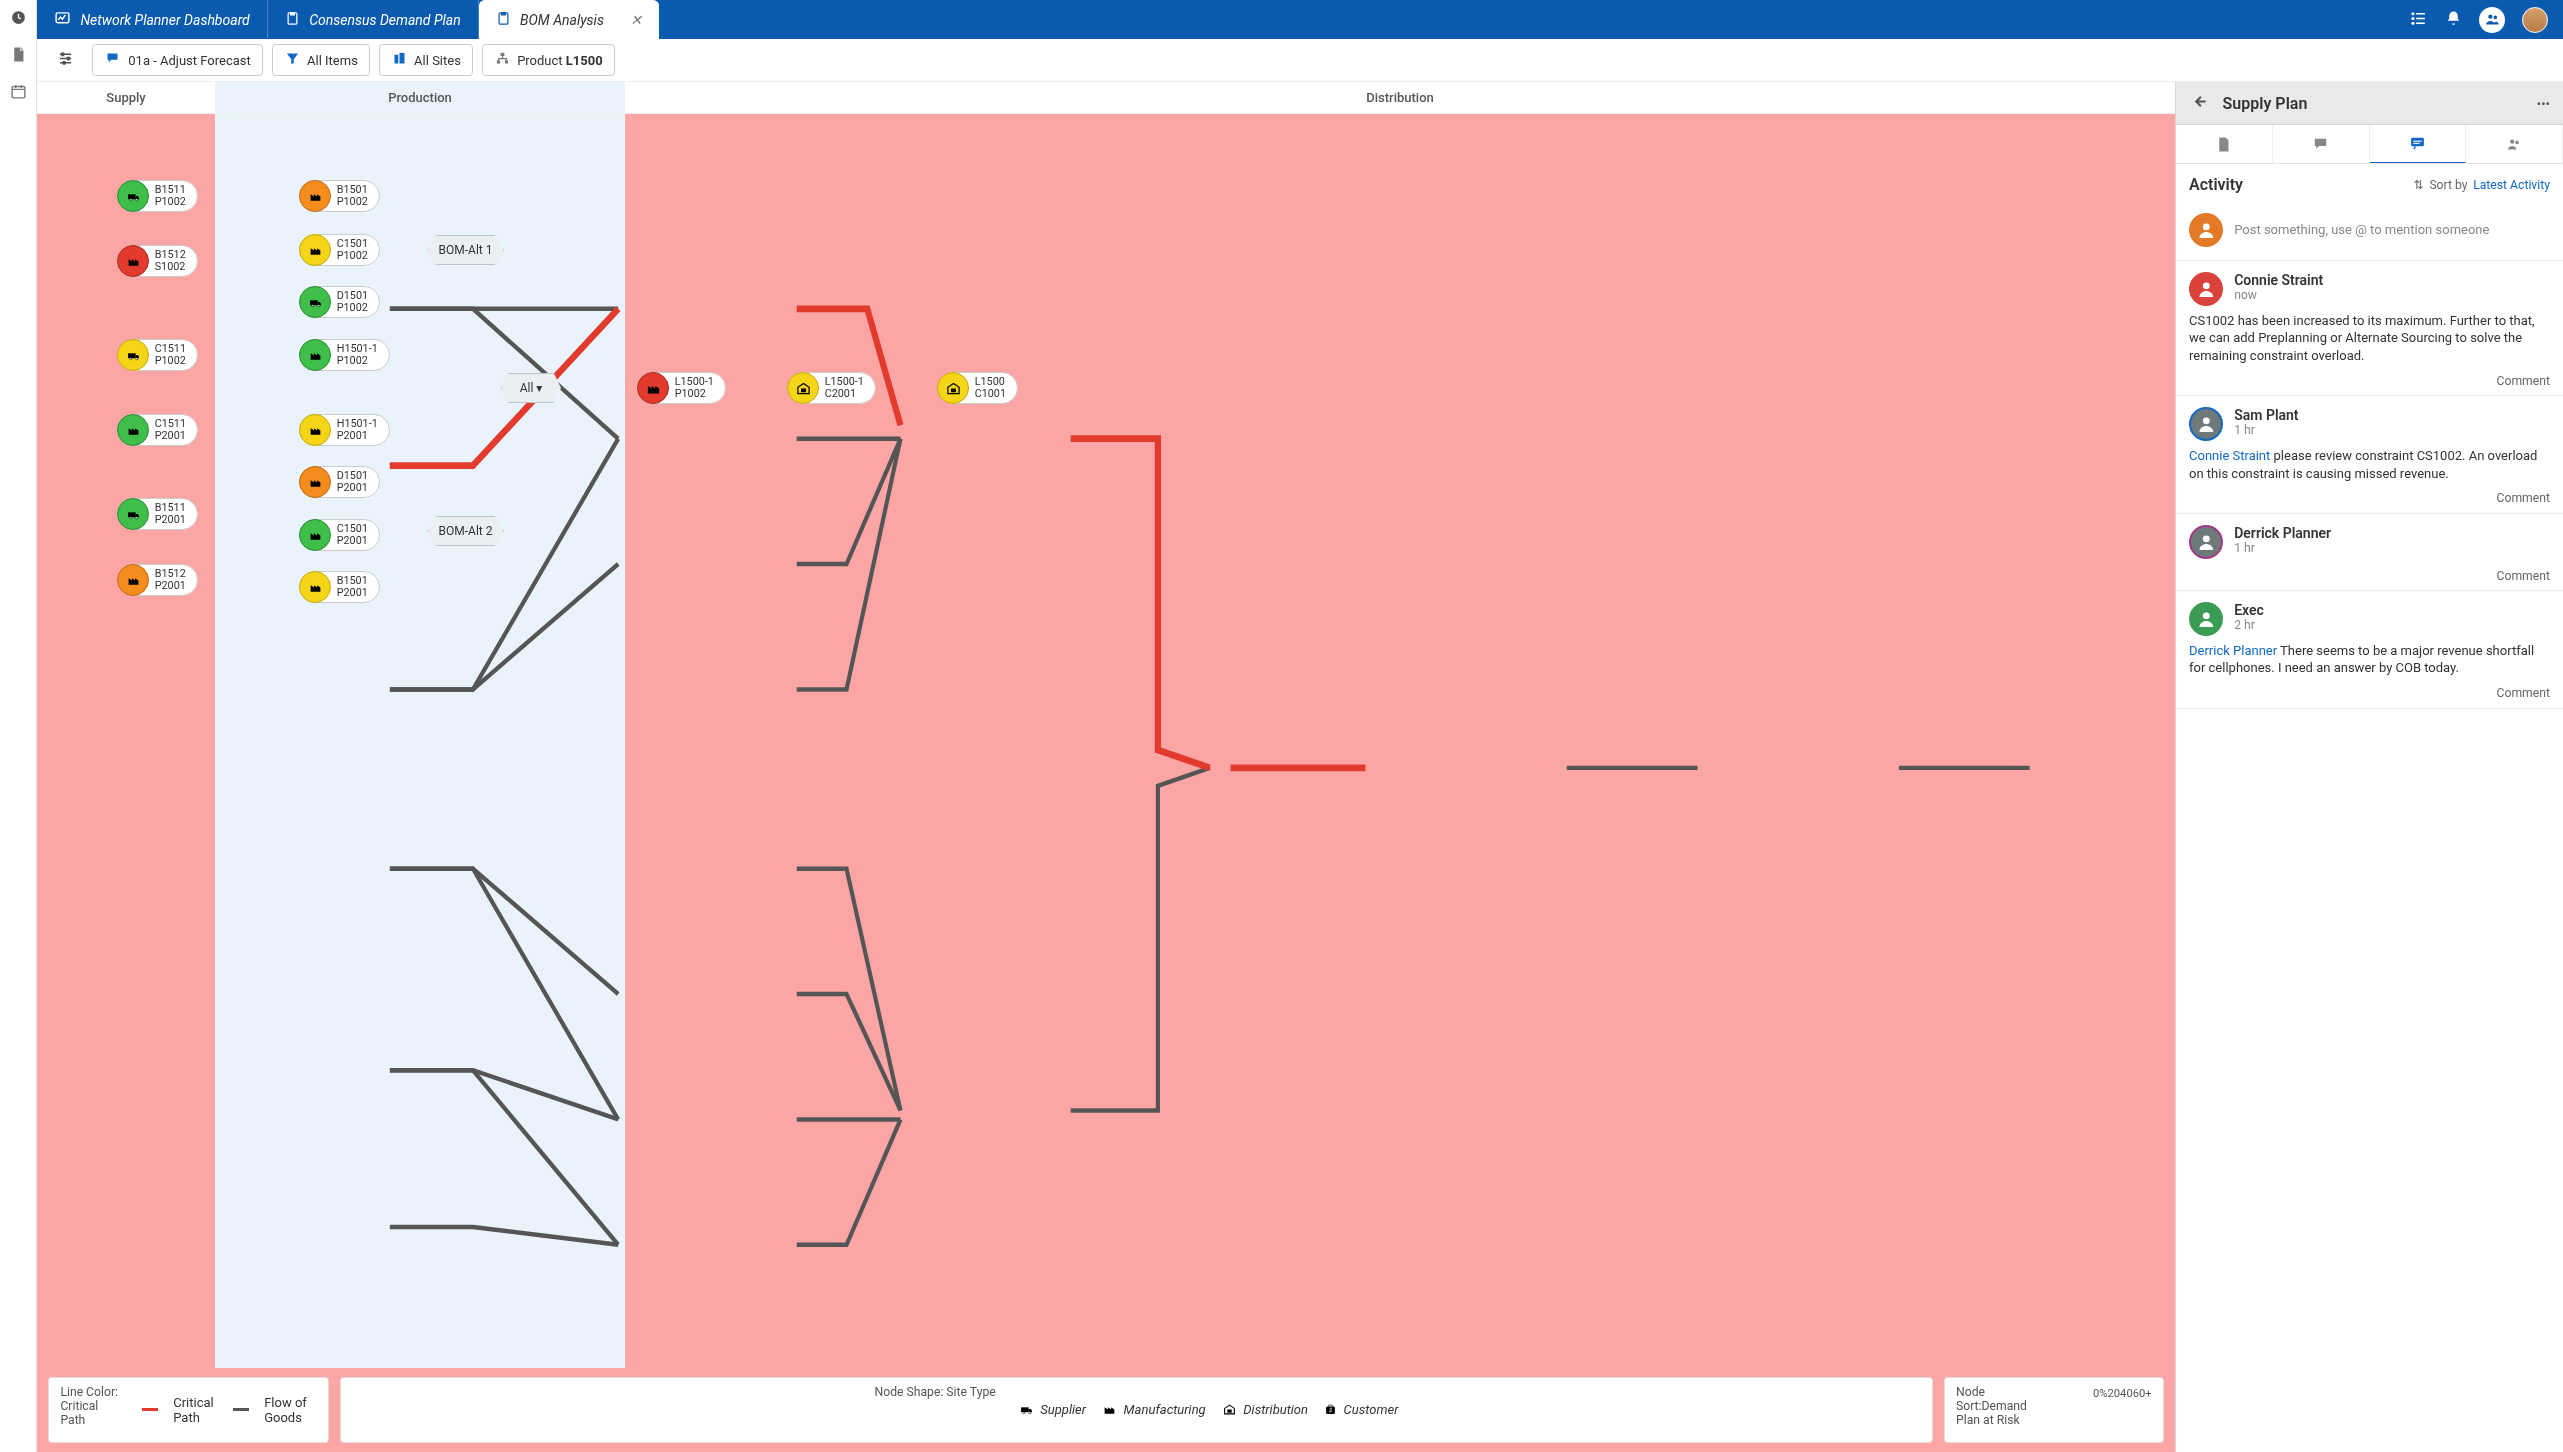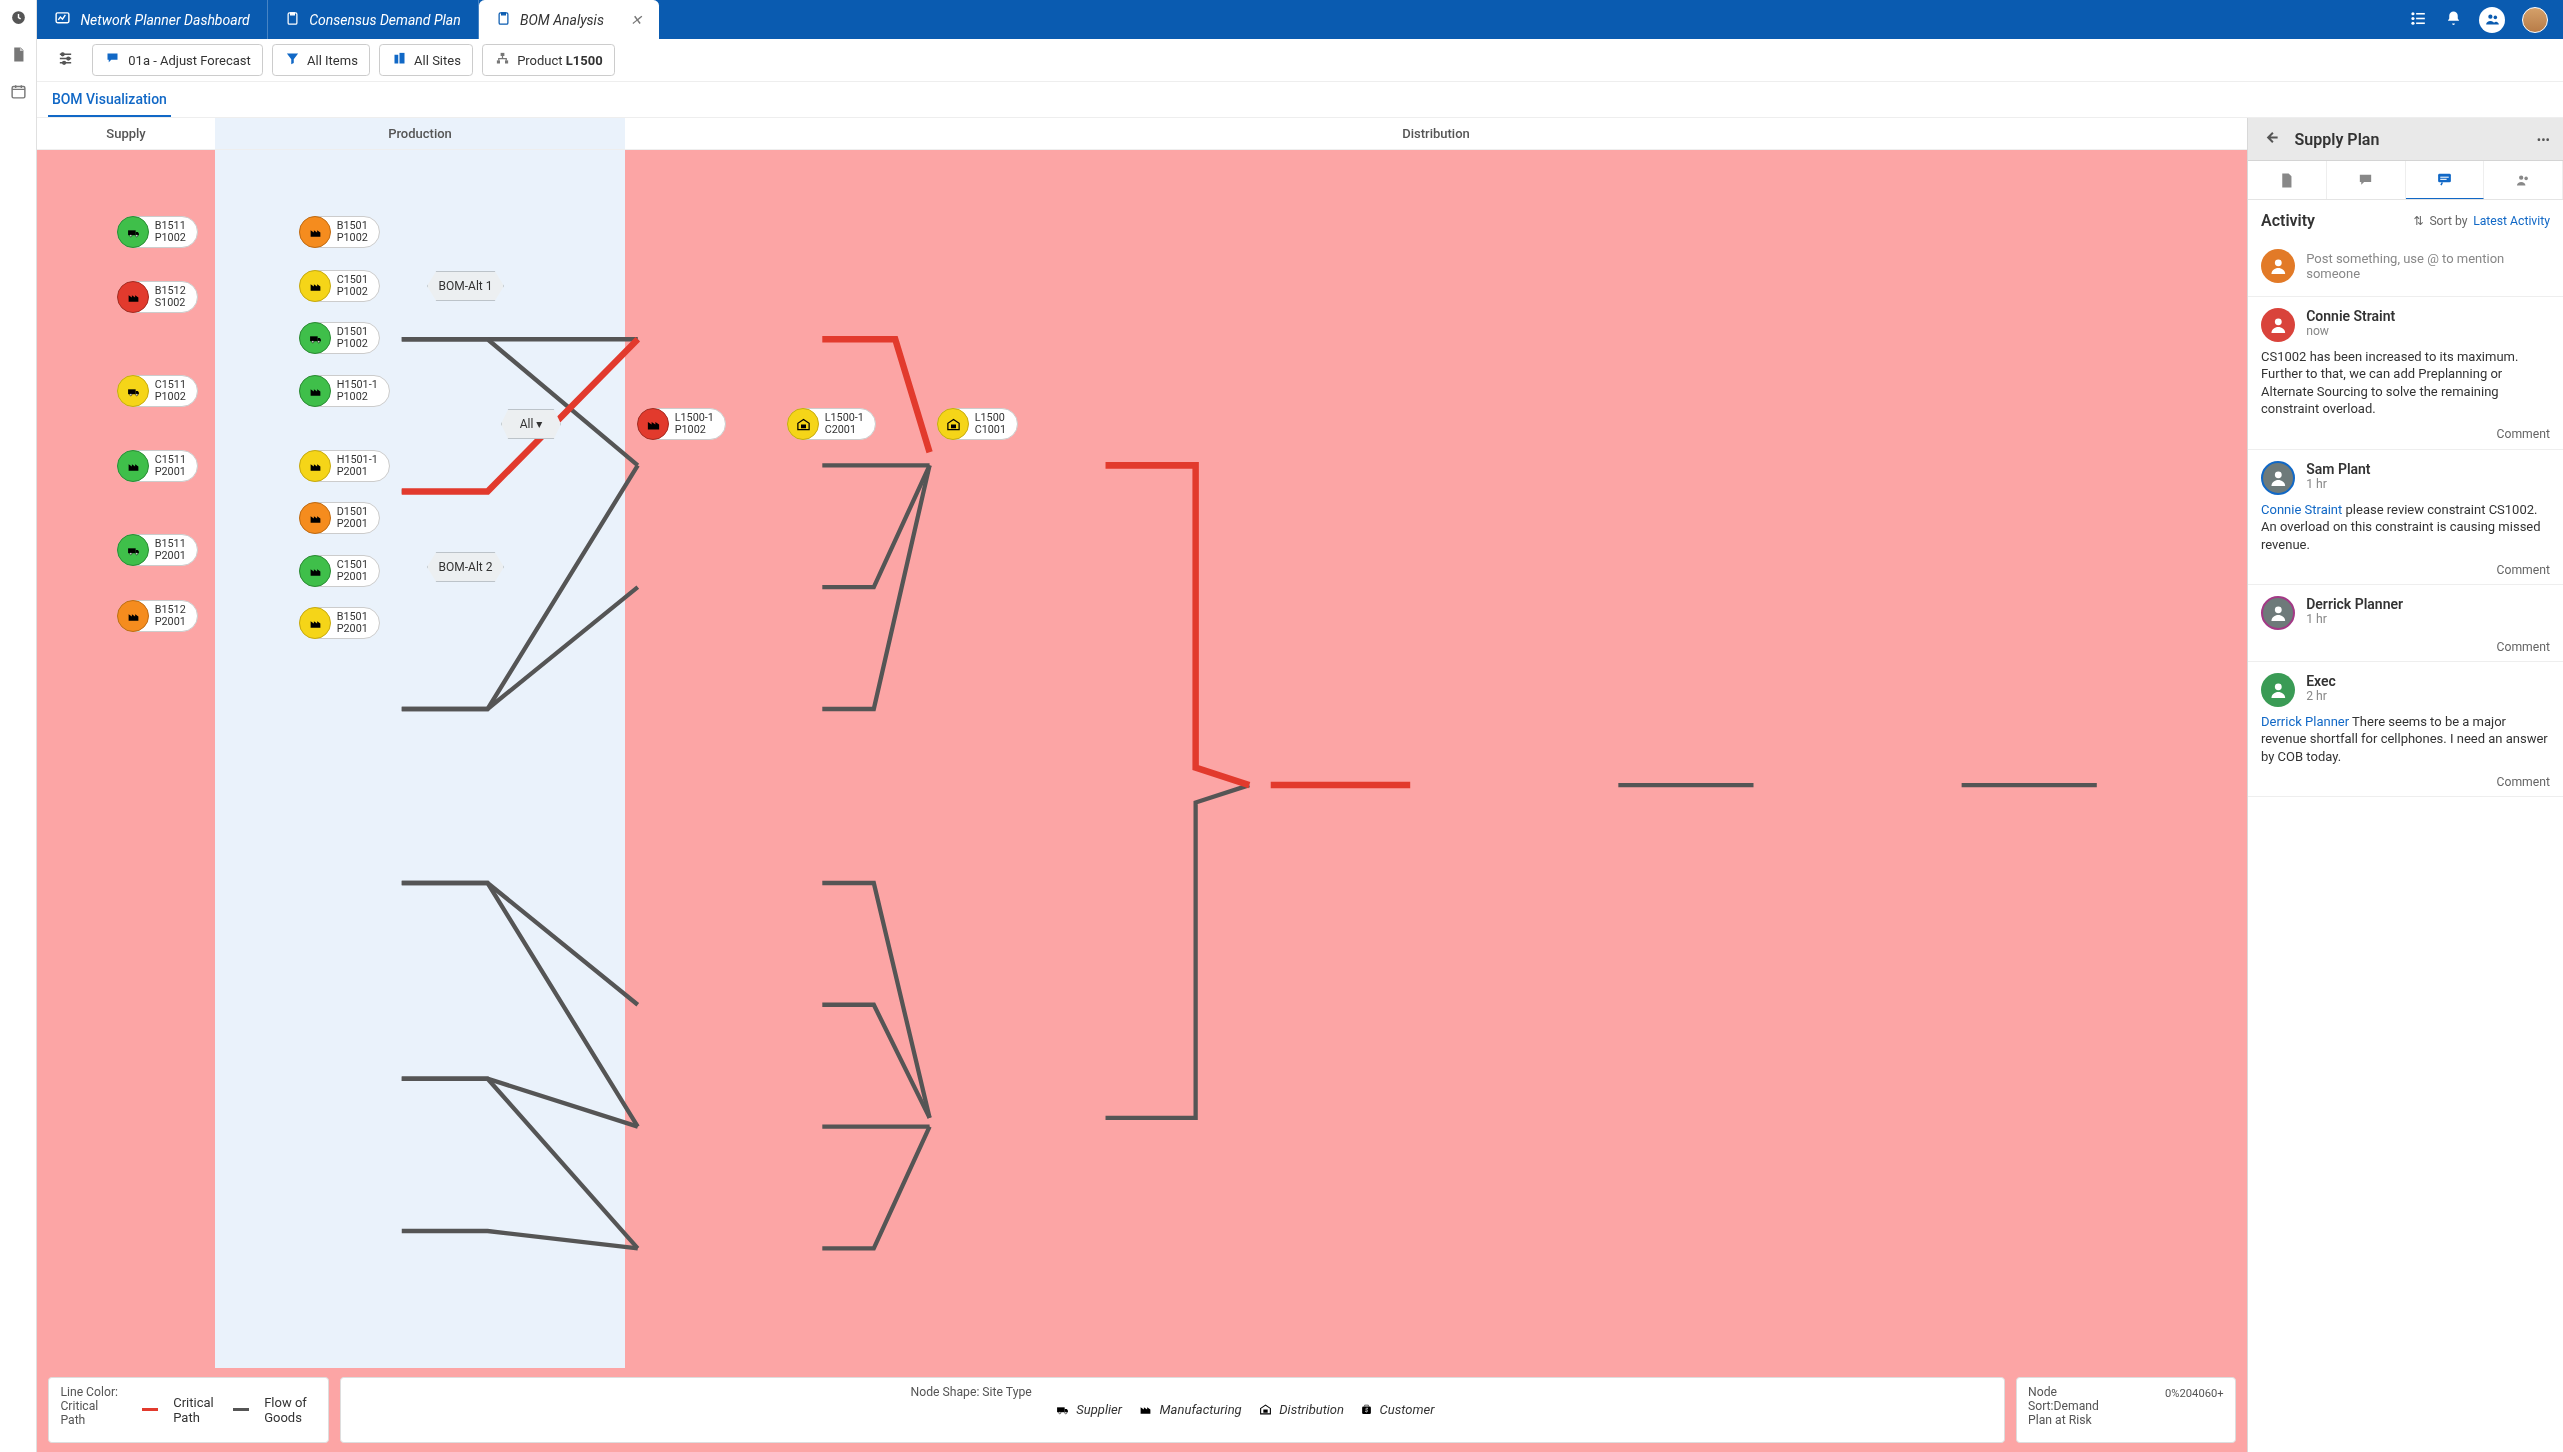--- a/index.html
+++ b/index.html
@@ -36,21 +36,21 @@
 .legend-box.lb1 { width: 281px; }
 .legend-box.lb2 { flex: 1; }
 .legend-box.lb3 { width: 220px; }
 .legend-title { color: #555; font-size: 12.2px; }
 .legend-row { display: flex; align-items: center; gap: 15px; font-size: 13px; }
 .line-swatch { width: 26px; height: 2.8px; display: inline-block; }
 .shape-row { display: flex; align-items: center; gap: 5.6px; font-style: italic; }
 .grad-bar { height: 3.7px; background: linear-gradient(to right, #2fb24d 0%, #f4d013 50%, #e43a1e 100%); }
 .grad-labels { display: flex; justify-content: space-between; font-size: 11.2px; color: #555; margin-top: 1.9px; }
 
-.side-panel { width: 316px; border-left: 0.9px solid #d8d8d8; display: flex; flex-direction: column; background: #fff; }
+.side-panel { width: 388px; border-left: 0.9px solid #d8d8d8; display: flex; flex-direction: column; background: #fff; }
 .sp-header { height: 43px; background: #e9e9e9; display: flex; align-items: center; padding: 0 13px; gap: 13px; border-bottom: 0.9px solid #d4d4d4; }
 .sp-title { font-size: 16px; font-weight: 600; color: #333; }
 .sp-kebab { margin-left: auto; color: #555; cursor: pointer; }
 .sp-tabs { height: 39px; display: flex; border-bottom: 0.9px solid #e4e4e4; }
 .sp-tab { flex: 1; display: flex; align-items: center; justify-content: center; color: #888; cursor: pointer; border-right: 0.9px solid #eee; }
 .sp-tab.active { color: #1168c6; border-bottom: 1.9px solid #1168c6; }
 .sp-activity-head { display: flex; align-items: center; padding: 11.2px 13px; }
 .sp-activity-head h3 { font-size: 16px; font-weight: 600; }
 .sp-sort { margin-left: auto; display: flex; align-items: center; gap: 5.6px; font-size: 12.2px; color: #666; cursor: pointer; }
 .sp-sort .link { color: #1168c6; }
@@ -180,23 +180,20 @@
         <span class="pi" style="color:#777"><svg width="15" height="15" viewBox="0 0 24 24" fill="#777">
               <rect x="9" y="3" width="6" height="5"></rect>
               <rect x="3" y="15" width="5" height="5"></rect>
               <rect x="16" y="15" width="5" height="5"></rect>
               <path d="M12 8v4M12 12H6v3M12 12h6v3" stroke="#777" stroke-width="2" fill="none"></path>
             </svg></span>
         <span><span>Product </span><b>L1500</b></span>
       </div>
     </div>
 
-    <div class="sub-tabs">
-      <div class="sub-tab">BOM Visualization</div>
-    </div>
 
     <div class="content-row">
       <div class="canvas-wrap">
         <div class="col-headers">
           <div class="ch supply">Supply</div>
           <div class="ch prod">Production</div>
           <div class="ch dist">Distribution</div>
         </div>
         <div class="bg-prod"></div>
 

